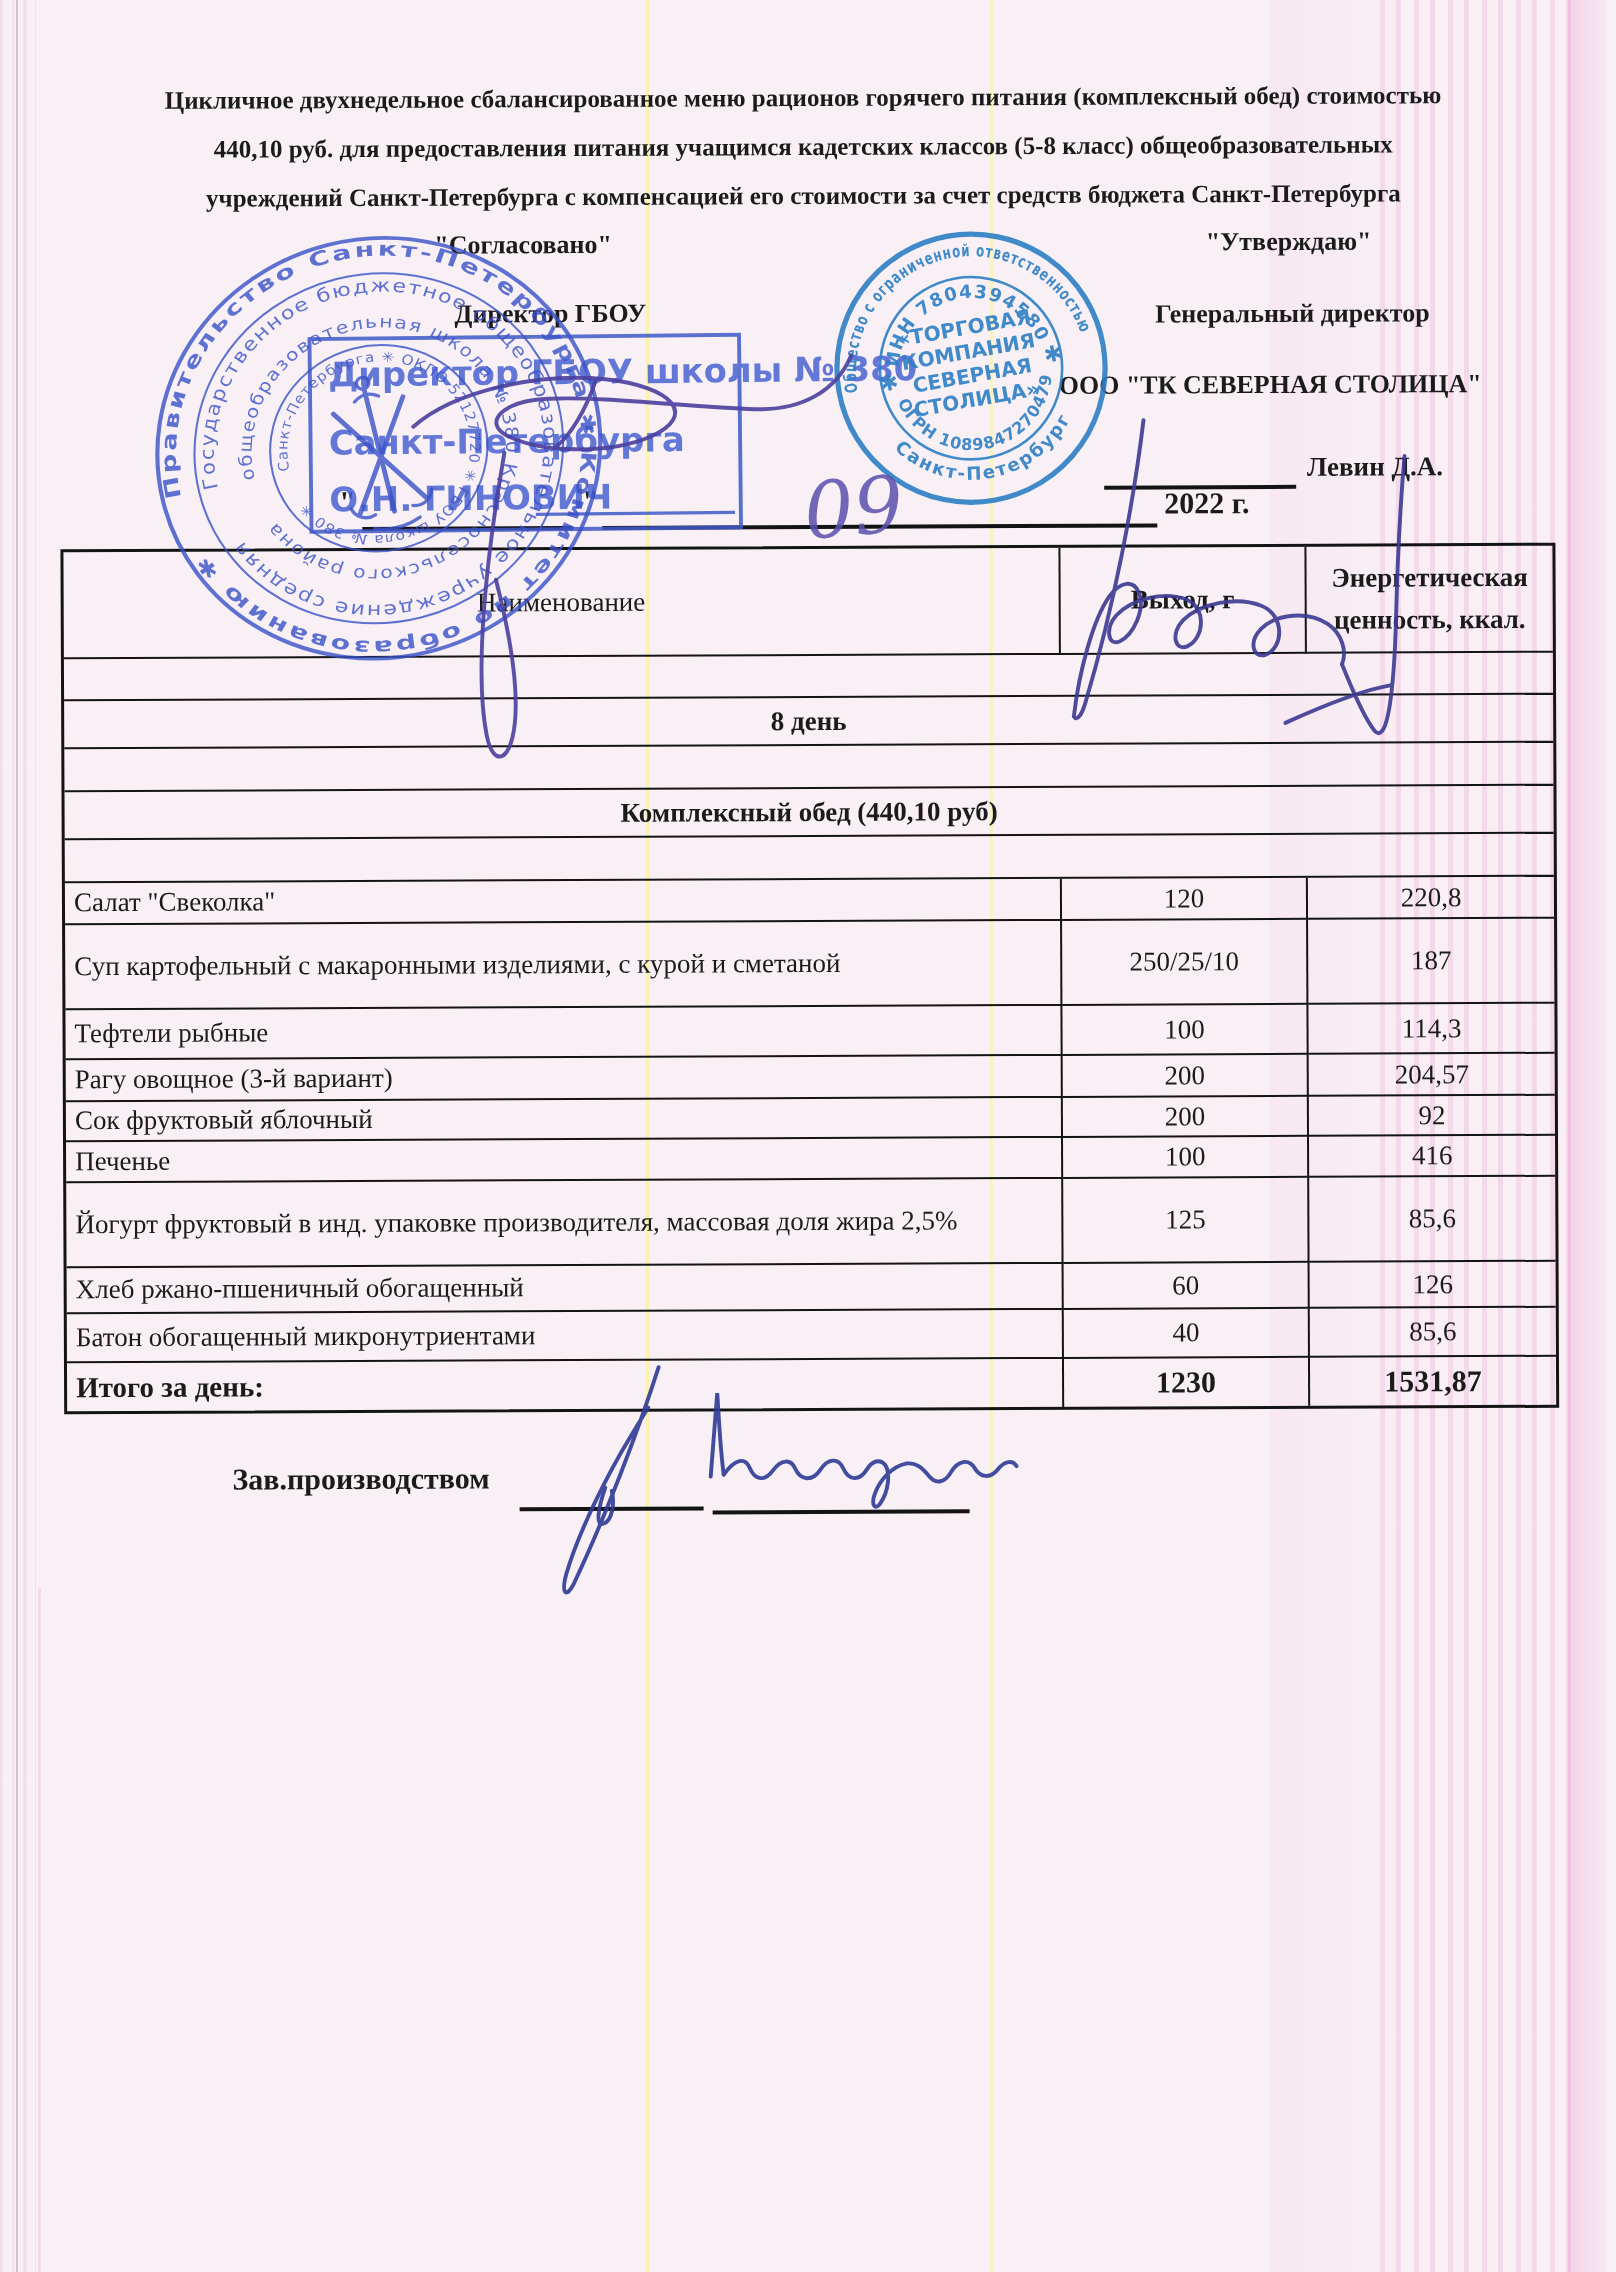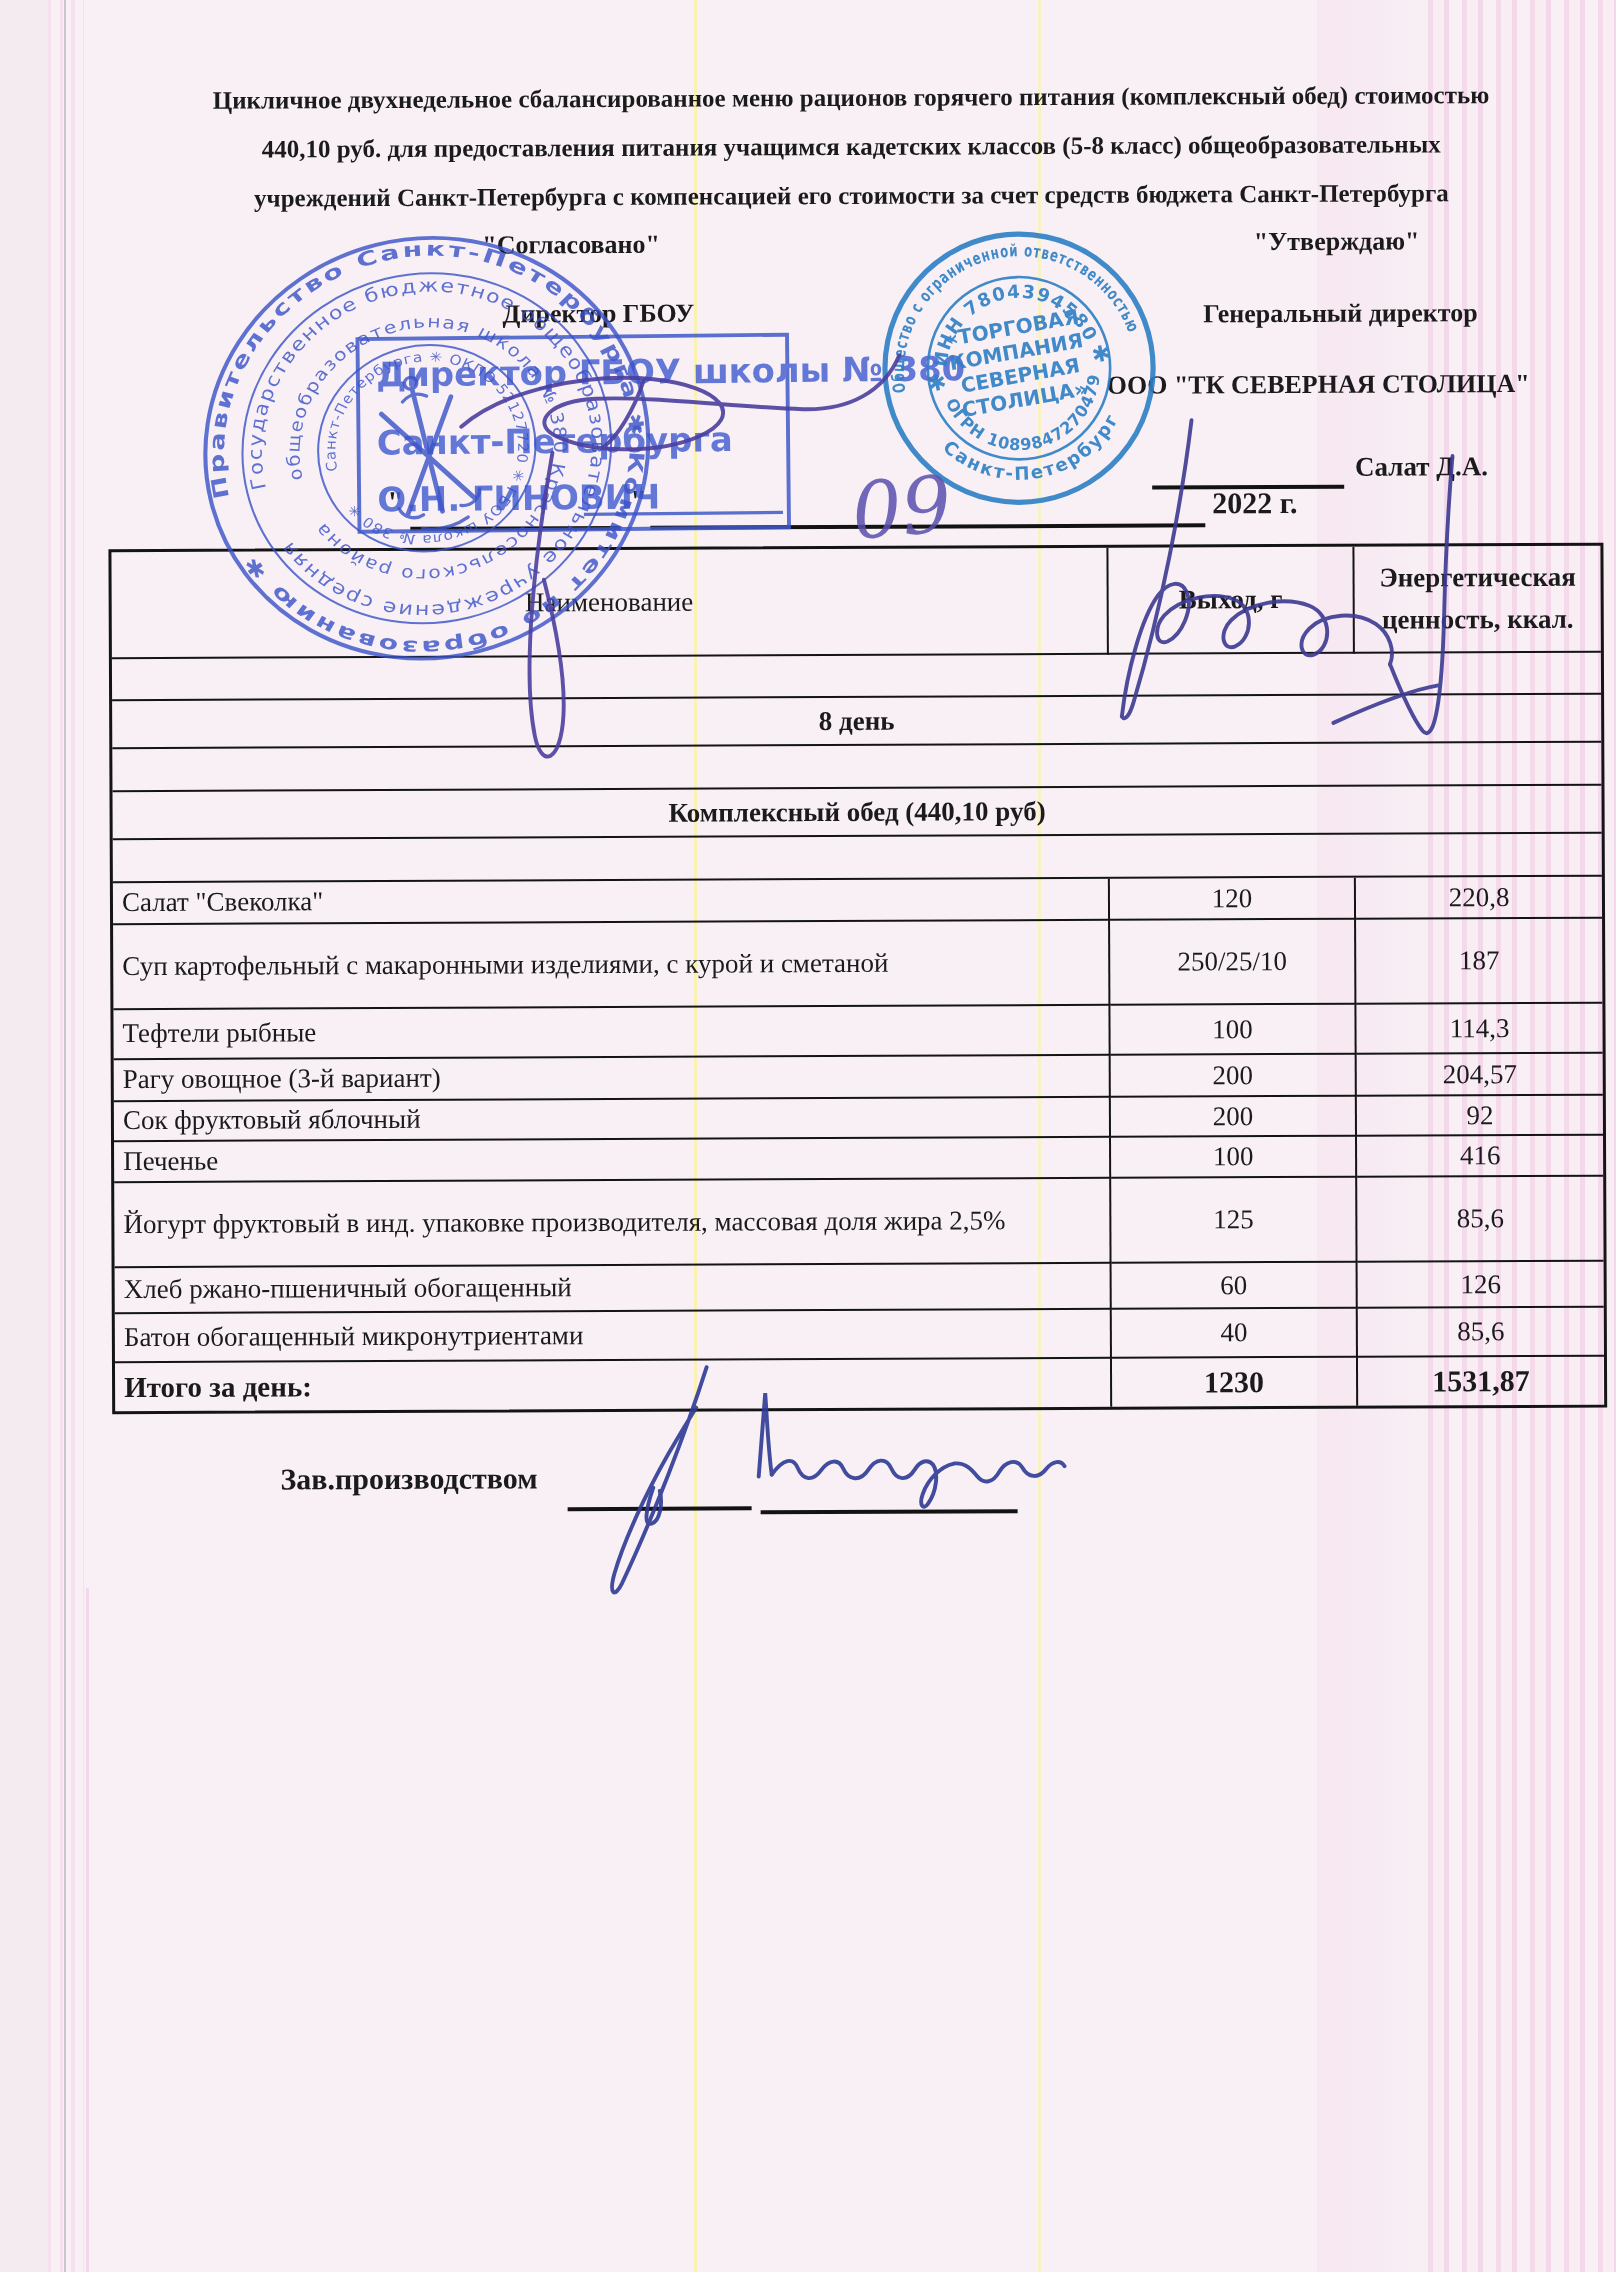--- a/index.html
+++ b/index.html
@@ -4,21 +4,21 @@
 <style>
   html,body{margin:0;padding:0;}
   body{
     width:1616px;height:2273px;
     background:#f4ebf1;
     font-family:"Liberation Serif", serif;
     color:#1b1b1b;
     position:relative;
     overflow:hidden;
   }
-  .sheet{position:absolute;inset:0;background:#f8f0f5;margin-left:48px;}
+  .sheet{position:absolute;inset:0;background:#f8f0f5;}
   
   .streak{position:absolute;top:0;height:100%;pointer-events:none;}
   .streak-right{
     left:1380px;width:195px;
     background:repeating-linear-gradient(90deg,
       rgba(230,128,198,.20) 0 5.2px, rgba(244,205,228,.08) 5.2px 15.6px,
       rgba(212,92,176,.16) 15.6px 21px, rgba(0,0,0,0) 21px 34px);
   }
   .streak-rightedge{left:1568px;width:39px;background:linear-gradient(90deg,rgba(226,120,192,.25),rgba(238,170,214,.10));}
   .streak-left{left:0;width:36px;background:repeating-linear-gradient(90deg,rgba(228,140,200,.15) 0 3.3px,rgba(0,0,0,0) 3.3px 11.7px);}
@@ -92,21 +92,21 @@
     </div>
 
     <div class="lbl center" style="left:325px;top:229px;width:404px;">"Согласовано"</div>
     <div class="lbl center" style="left:352px;top:298px;width:404px;">Директор ГБОУ</div>
 
     <div class="lbl center" style="left:1107px;top:229px;width:371px;">"Утверждаю"</div>
     <div class="lbl center" style="left:1094px;top:301px;width:404px;">Генеральный директор</div>
     <div class="lbl" style="left:1062px;top:372px;">ООО "ТК СЕВЕРНАЯ СТОЛИЦА"</div>
 
     <div class="uline" style="left:1107px;top:487px;width:192px;"></div>
-    <div class="lbl" style="left:1310px;top:454px;font-size:27px;">Салат Д.А.</div>
+    <div class="lbl" style="left:1310px;top:454px;font-size:27px;">Левин Д.А.</div>
 
     <div class="lbl" style="left:342px;top:483px;font-size:30px;">"</div>
     <div class="uline" style="left:365px;top:525px;width:210px;"></div>
     <div class="lbl" style="left:585px;top:483px;font-size:30px;">"</div>
     <div class="uline" style="left:605px;top:525px;width:555px;"></div>
     <div class="lbl" style="left:1167px;top:488px;font-size:30px;">2022 г.</div>
 
     <div class="menu-table">
 
       <div class="c vr hdr-name">Наименование</div>

